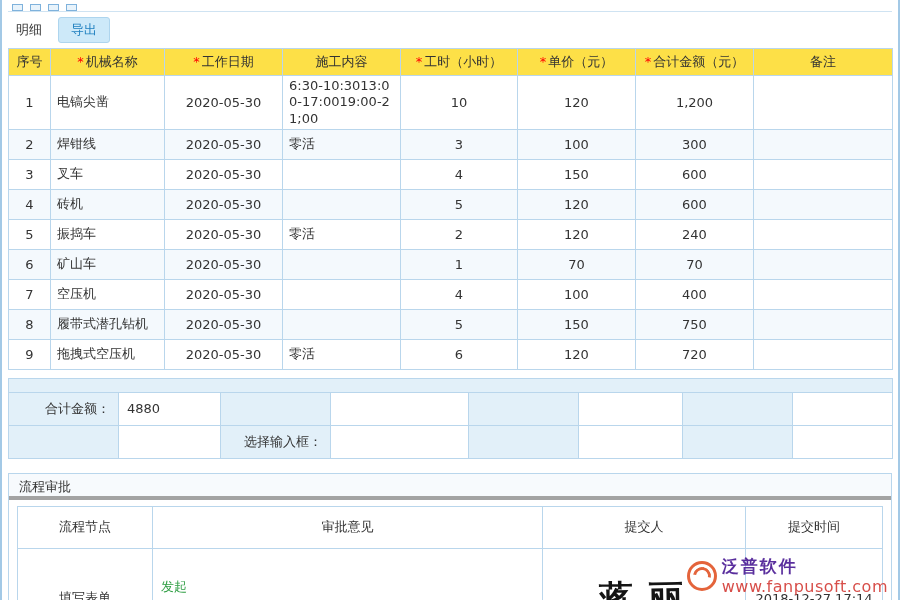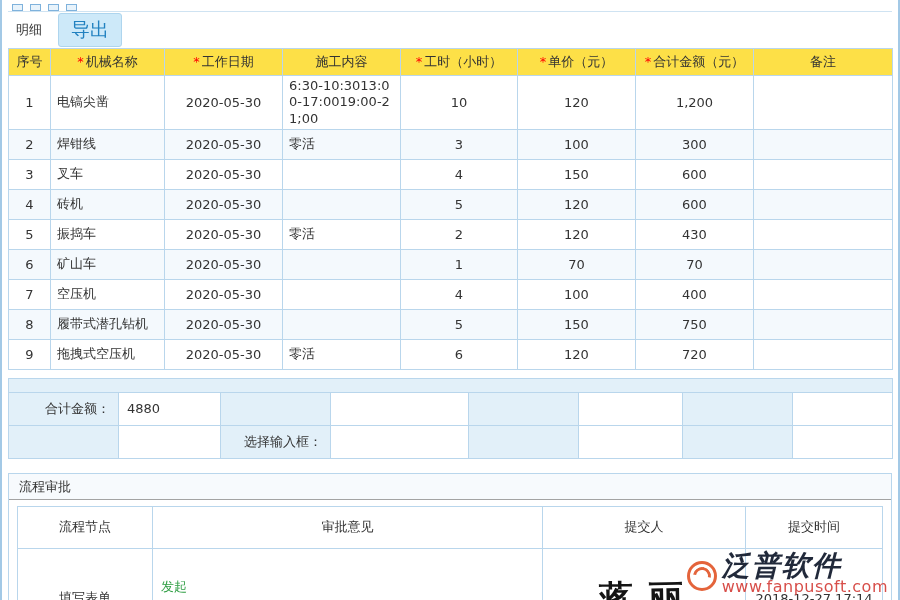--- a/index.html
+++ b/index.html
@@ -15,42 +15,42 @@
     padding: 0 6px;
   }
   
   .top-strip { height: 12px; border-bottom: 1px solid #cfe3f2; padding-left: 4px; display: flex; align-items: flex-end; gap: 7px; }
   .mini-icon { width: 11px; height: 7px; border: 1px solid #7fb2dc; background: #e8f3fb; display: inline-block; }
   
   .toolbar { height: 36px; display: flex; align-items: center; gap: 16px; padding-left: 8px; }
   .details-label { color: #333; }
   .export-btn {
     background: #cde9f9; color: #2181c0; border: 1px solid #aed5ee; border-radius: 3px;
-    padding: 3px 12px; font-size: 19px; cursor: pointer; font-family: inherit;
+    padding: 3px 12px; font-size: 13px; cursor: pointer; font-family: inherit;
   }
   
   table { border-collapse: collapse; table-layout: fixed; }
   .machine-table { width: 884px; }
   .machine-table th, .machine-table td { border: 1px solid #b9d6ec; padding: 2px 6px; }
   .machine-table th { height: 27px; font-weight: normal; text-align: center; background: #fde047; }
   .machine-table td { height: 30px; }
   .machine-table tbody tr:nth-child(even) { background: #f4f9fd; }
   .req { color: #f00; margin-right: 2px; }
   .c-center { text-align: center; }
   .c-left { text-align: left; }
   .c-content { text-align: left; font-size: 13px; line-height: 1.25; word-break: break-all; }
   
   .summary { width: 884px; margin-top: 8px; }
   .summary td { border: 1px solid #b9d6ec; height: 33px; padding: 2px 8px; }
   .summary .strip td { height: 14px; background: #e2f0f9; padding: 0; }
   .summary .lbl { background: #e2f0f9; text-align: right; }
   .summary .val { background: #fff; text-align: left; }
   
   .approval-panel { margin-top: 14px; border: 1px solid #b9d6ec; }
-  .approval-title { height: 26px; line-height: 25px; padding-left: 10px; background: #f7fafd; border-bottom: 1px solid #a3a3a3; }
+  .approval-title { height: 26px; line-height: 25px; padding-left: 10px; background: #f7fafd; border-bottom: 4px solid #a3a3a3; }
   .approval-inner { padding: 6px 8px 0 8px; }
   .approval-table { width: 100%; }
   .approval-table th, .approval-table td { border: 1px solid #b9d6ec; }
   .approval-table th { height: 42px; font-weight: normal; text-align: center; background: #fff; }
   .approval-table td { height: 100px; vertical-align: middle; }
   .node-cell { text-align: center; }
   .opinion-cell { padding: 6px 8px; vertical-align: middle; }
   .opinion-line { color: #2f9e44; line-height: 22px; }
   .signature-cell { text-align: center; }
   .signature {
@@ -60,21 +60,21 @@
   }
   .time-cell { text-align: center; color: #333; }
   
   .watermark { position: absolute; right: 10px; bottom: 4px; display: flex; align-items: center; gap: 5px; opacity: 0.92; pointer-events: none; }
   .wm-logo { position: relative; width: 30px; height: 30px; border-radius: 50%; border: 3px solid #e2572b; background: #fff; }
   .wm-logo::after {
     content: ""; position: absolute; inset: 3px; border-radius: 50%;
     border: 3px solid #e2572b; border-left-color: transparent; border-bottom-color: transparent;
     transform: rotate(-35deg);
   }
-  .wm-brand { font-family: "DejaVu Serif", "Liberation Serif", serif; font-size: 28px; font-weight: bold; color: #0f172a; letter-spacing: 2px; line-height: 22px; font-style: italic; }
+  .wm-brand { font-family: "DejaVu Serif", "Liberation Serif", serif; font-size: 17px; font-weight: bold; color: #4c1d95; letter-spacing: 2px; line-height: 22px; }
   .wm-url { font-size: 16px; color: #d43f3a; letter-spacing: 0.5px; }
 </style>
 </head>
 <body>
 
 <div class="page">
 
   <div class="top-strip">
     <span class="mini-icon"></span>
     <span class="mini-icon"></span>
@@ -151,21 +151,21 @@
           <td class="c-center">600</td>
           <td class="c-left"></td>
         </tr>
         <tr>
           <td class="c-center">5</td>
           <td class="c-left">振捣车</td>
           <td class="c-center">2020-05-30</td>
           <td class="c-content">零活</td>
           <td class="c-center">2</td>
           <td class="c-center">120</td>
-          <td class="c-center">430</td>
+          <td class="c-center">240</td>
           <td class="c-left"></td>
         </tr>
         <tr>
           <td class="c-center">6</td>
           <td class="c-left">矿山车</td>
           <td class="c-center">2020-05-30</td>
           <td class="c-content"></td>
           <td class="c-center">1</td>
           <td class="c-center">70</td>
           <td class="c-center">70</td>

